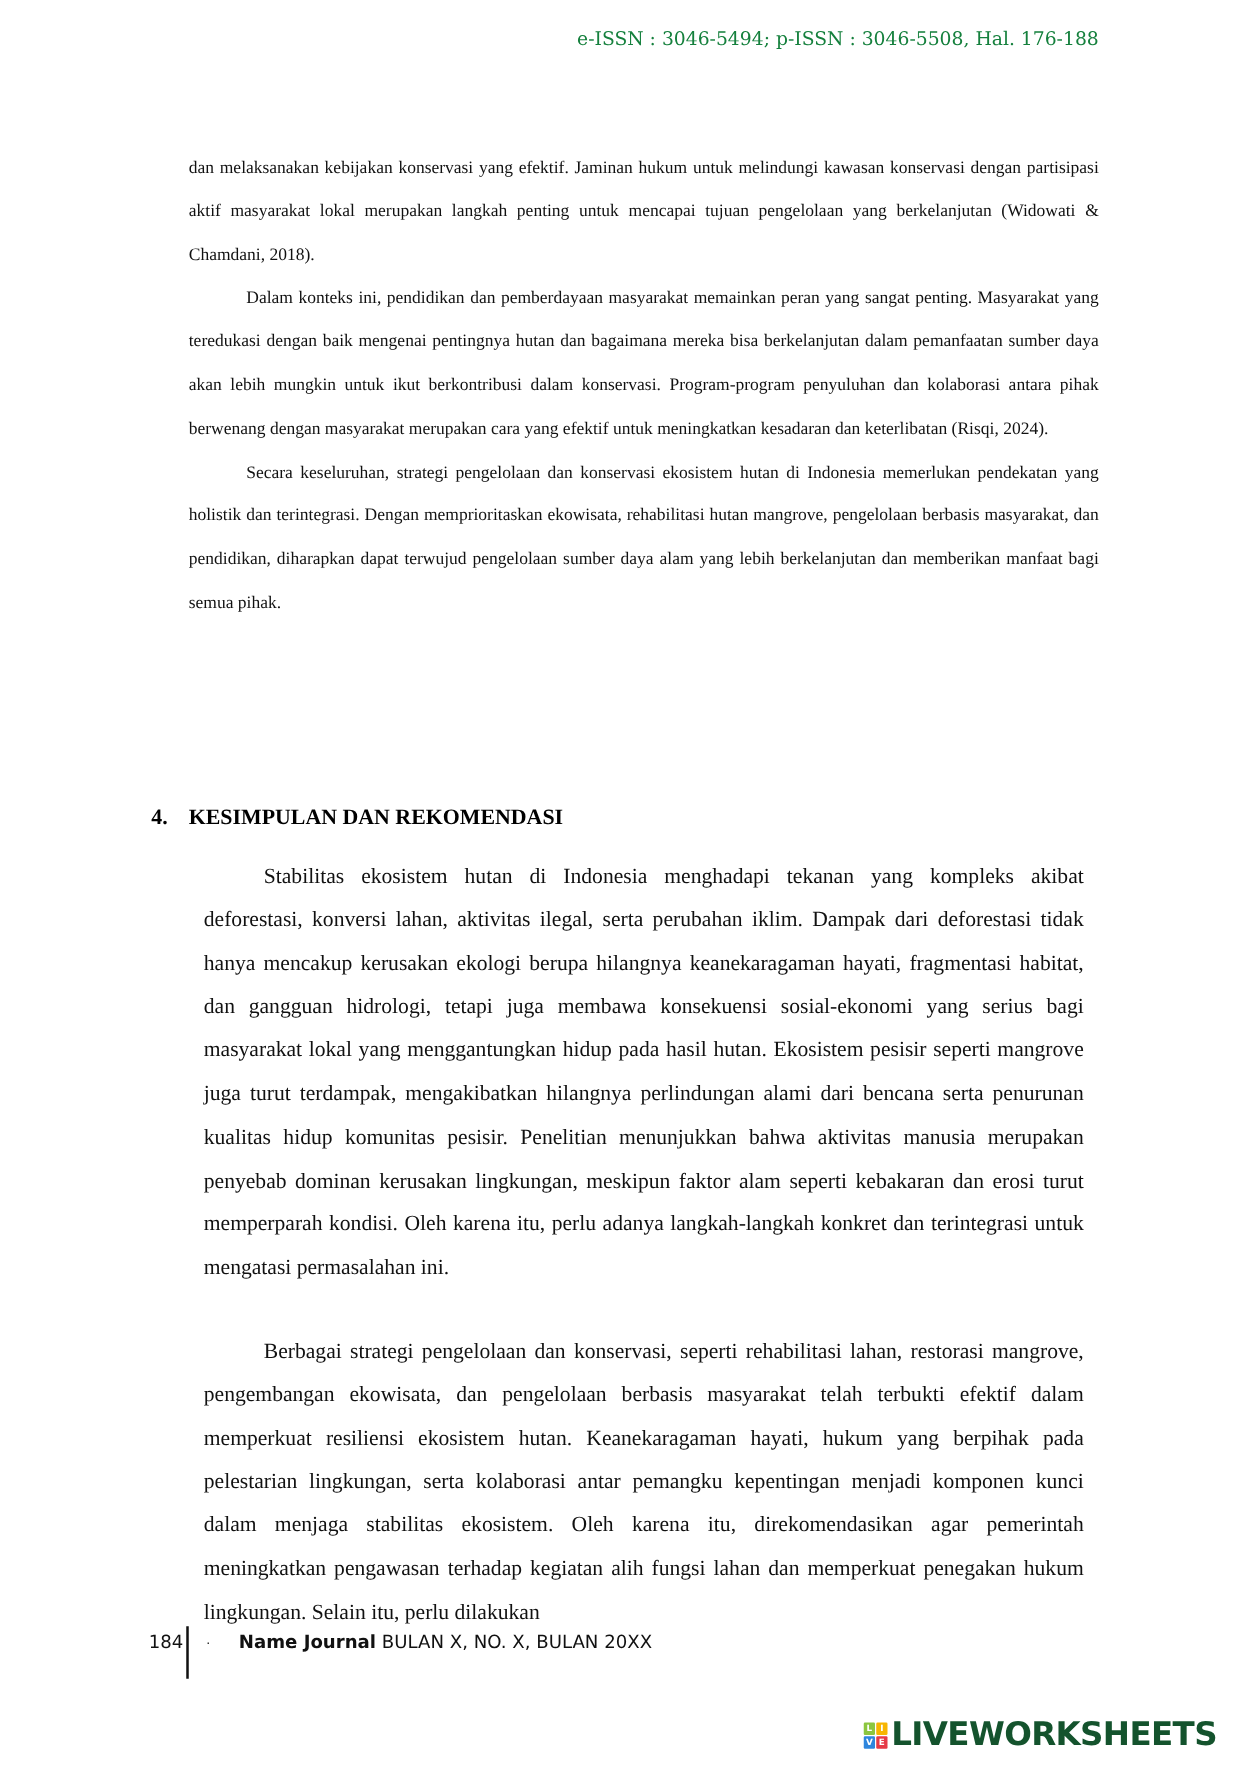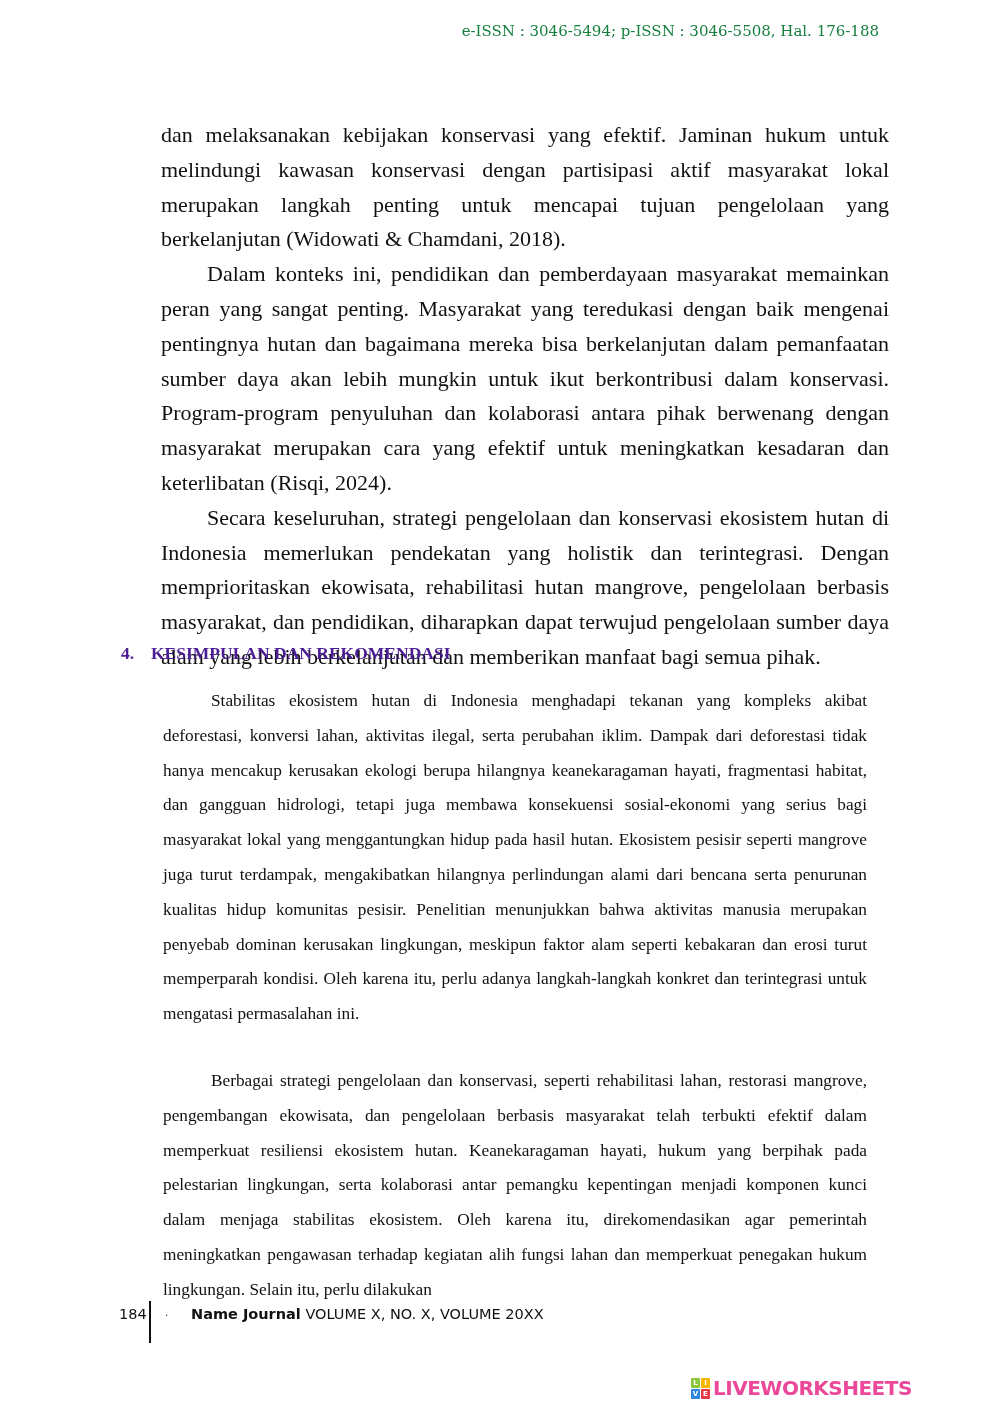--- a/index.html
+++ b/index.html
@@ -2,29 +2,29 @@
 <html><head>
   <meta charset="utf-8">
   <style>
     html, body { margin: 0; padding: 0; background: #ffffff; }
     body { width: 1000px; height: 1414px; position: relative; overflow: hidden; }
     .header {
       position: absolute; top: 22px; right: 121px;
       font-family: "DejaVu Serif", serif; font-size: 15px; color: #15803d;
     }
     .content {
-      position: absolute; left: 161px; top: 118px; width: 728px;
-      font-family: "Liberation Serif", serif; font-size: 22px; color: #111;
+      position: absolute; left: 151px; top: 118px; width: 728px;
+      font-family: "Liberation Serif", serif; font-size: 14px; color: #111;
       line-height: 34.8px; text-align: justify;
     }
     .content p { margin: 0; text-indent: 0; }
     .content p.indent { text-indent: 46px; }
     .section-heading {
       position: absolute; left: 121px; top: 643px;
-      font-family: "Liberation Serif", serif; font-weight: bold; font-size: 17.5px; color: #4c1d95;
+      font-family: "Liberation Serif", serif; font-weight: bold; font-size: 17.5px; color: #000000;
     }
     .section-heading .num { display: inline-block; width: 30px; }
     .content2 {
       position: absolute; left: 151px; top: 672px; width: 728px;
       font-family: "Liberation Serif", serif; font-size: 17.3px; color: #111;
       line-height: 34.8px; text-align: justify;
     }
     .content2 p { margin: 12px; }
     .content2 p.indent { text-indent: 48px; }
     .gap { height: 8px; }
@@ -43,22 +43,22 @@
     }
     .logo .grid {
       display: grid; grid-template-columns: 9px 9px; grid-template-rows: 10px 10px; gap: 1px;
       margin-right: 3px;
     }
     .logo .grid span {
       font-family: "DejaVu Sans", sans-serif; font-size: 7px; font-weight: bold; color: #fff;
       display: flex; align-items: center; justify-content: center; border-radius: 1px;
     }
     .logo .text {
-      font-family: "DejaVu Sans", sans-serif; font-weight: bold; font-size: 20px;
-      color: #ec4899; letter-spacing: -0.5px;
+      font-family: "DejaVu Sans", sans-serif; font-weight: bold; font-size: 26px;
+      color: #14532d; letter-spacing: -0.5px;
     }
   </style>
 </head>
 <body>
 
 <div class="header">e-ISSN : 3046-5494; p-ISSN : 3046-5508, Hal. 176-188</div>
 
 <div class="content">
   <p>dan melaksanakan kebijakan konservasi yang efektif. Jaminan hukum untuk melindungi kawasan konservasi dengan partisipasi aktif masyarakat lokal merupakan langkah penting untuk mencapai tujuan pengelolaan yang berkelanjutan (Widowati &amp; Chamdani, 2018).</p>
   <p class="indent">Dalam konteks ini, pendidikan dan pemberdayaan masyarakat memainkan peran yang sangat penting. Masyarakat yang teredukasi dengan baik mengenai pentingnya hutan dan bagaimana mereka bisa berkelanjutan dalam pemanfaatan sumber daya akan lebih mungkin untuk ikut berkontribusi dalam konservasi. Program-program penyuluhan dan kolaborasi antara pihak berwenang dengan masyarakat merupakan cara yang efektif untuk meningkatkan kesadaran dan keterlibatan (Risqi, 2024).</p>
@@ -72,21 +72,21 @@
 <div class="content2">
   <p class="indent">Stabilitas ekosistem hutan di Indonesia menghadapi tekanan yang kompleks akibat deforestasi, konversi lahan, aktivitas ilegal, serta perubahan iklim. Dampak dari deforestasi tidak hanya mencakup kerusakan ekologi berupa hilangnya keanekaragaman hayati, fragmentasi habitat, dan gangguan hidrologi, tetapi juga membawa konsekuensi sosial-ekonomi yang serius bagi masyarakat lokal yang menggantungkan hidup pada hasil hutan. Ekosistem pesisir seperti mangrove juga turut terdampak, mengakibatkan hilangnya perlindungan alami dari bencana serta penurunan kualitas hidup komunitas pesisir. Penelitian menunjukkan bahwa aktivitas manusia merupakan penyebab dominan kerusakan lingkungan, meskipun faktor alam seperti kebakaran dan erosi turut memperparah kondisi. Oleh karena itu, perlu adanya langkah-langkah konkret dan terintegrasi untuk mengatasi permasalahan ini.</p>
   <div class="gap"></div>
   <p class="indent">Berbagai strategi pengelolaan dan konservasi, seperti rehabilitasi lahan, restorasi mangrove, pengembangan ekowisata, dan pengelolaan berbasis masyarakat telah terbukti efektif dalam memperkuat resiliensi ekosistem hutan. Keanekaragaman hayati, hukum yang berpihak pada pelestarian lingkungan, serta kolaborasi antar pemangku kepentingan menjadi komponen kunci dalam menjaga stabilitas ekosistem. Oleh karena itu, direkomendasikan agar pemerintah meningkatkan pengawasan terhadap kegiatan alih fungsi lahan dan memperkuat penegakan hukum lingkungan. Selain itu, perlu dilakukan</p>
 </div>
 
 <div class="footer">
   <span class="page">184</span>
   <span class="bar"></span>
   <span class="dot">.</span>
-  <span class="journal"><b>Name Journal</b><span> VOLUME X, NO. X, VOLUME 20XX</span></span>
+  <span class="journal"><b>Name Journal</b><span> BULAN X, NO. X, BULAN 20XX</span></span>
 </div>
 
 <div class="logo">
   <div class="grid">
     <span style="background:#8cc63f">L</span>
     <span style="background:#f7b500">I</span>
     <span style="background:#2e86de">V</span>
     <span style="background:#e63946">E</span>
   </div>
   <span class="text">LIVEWORKSHEETS</span>

